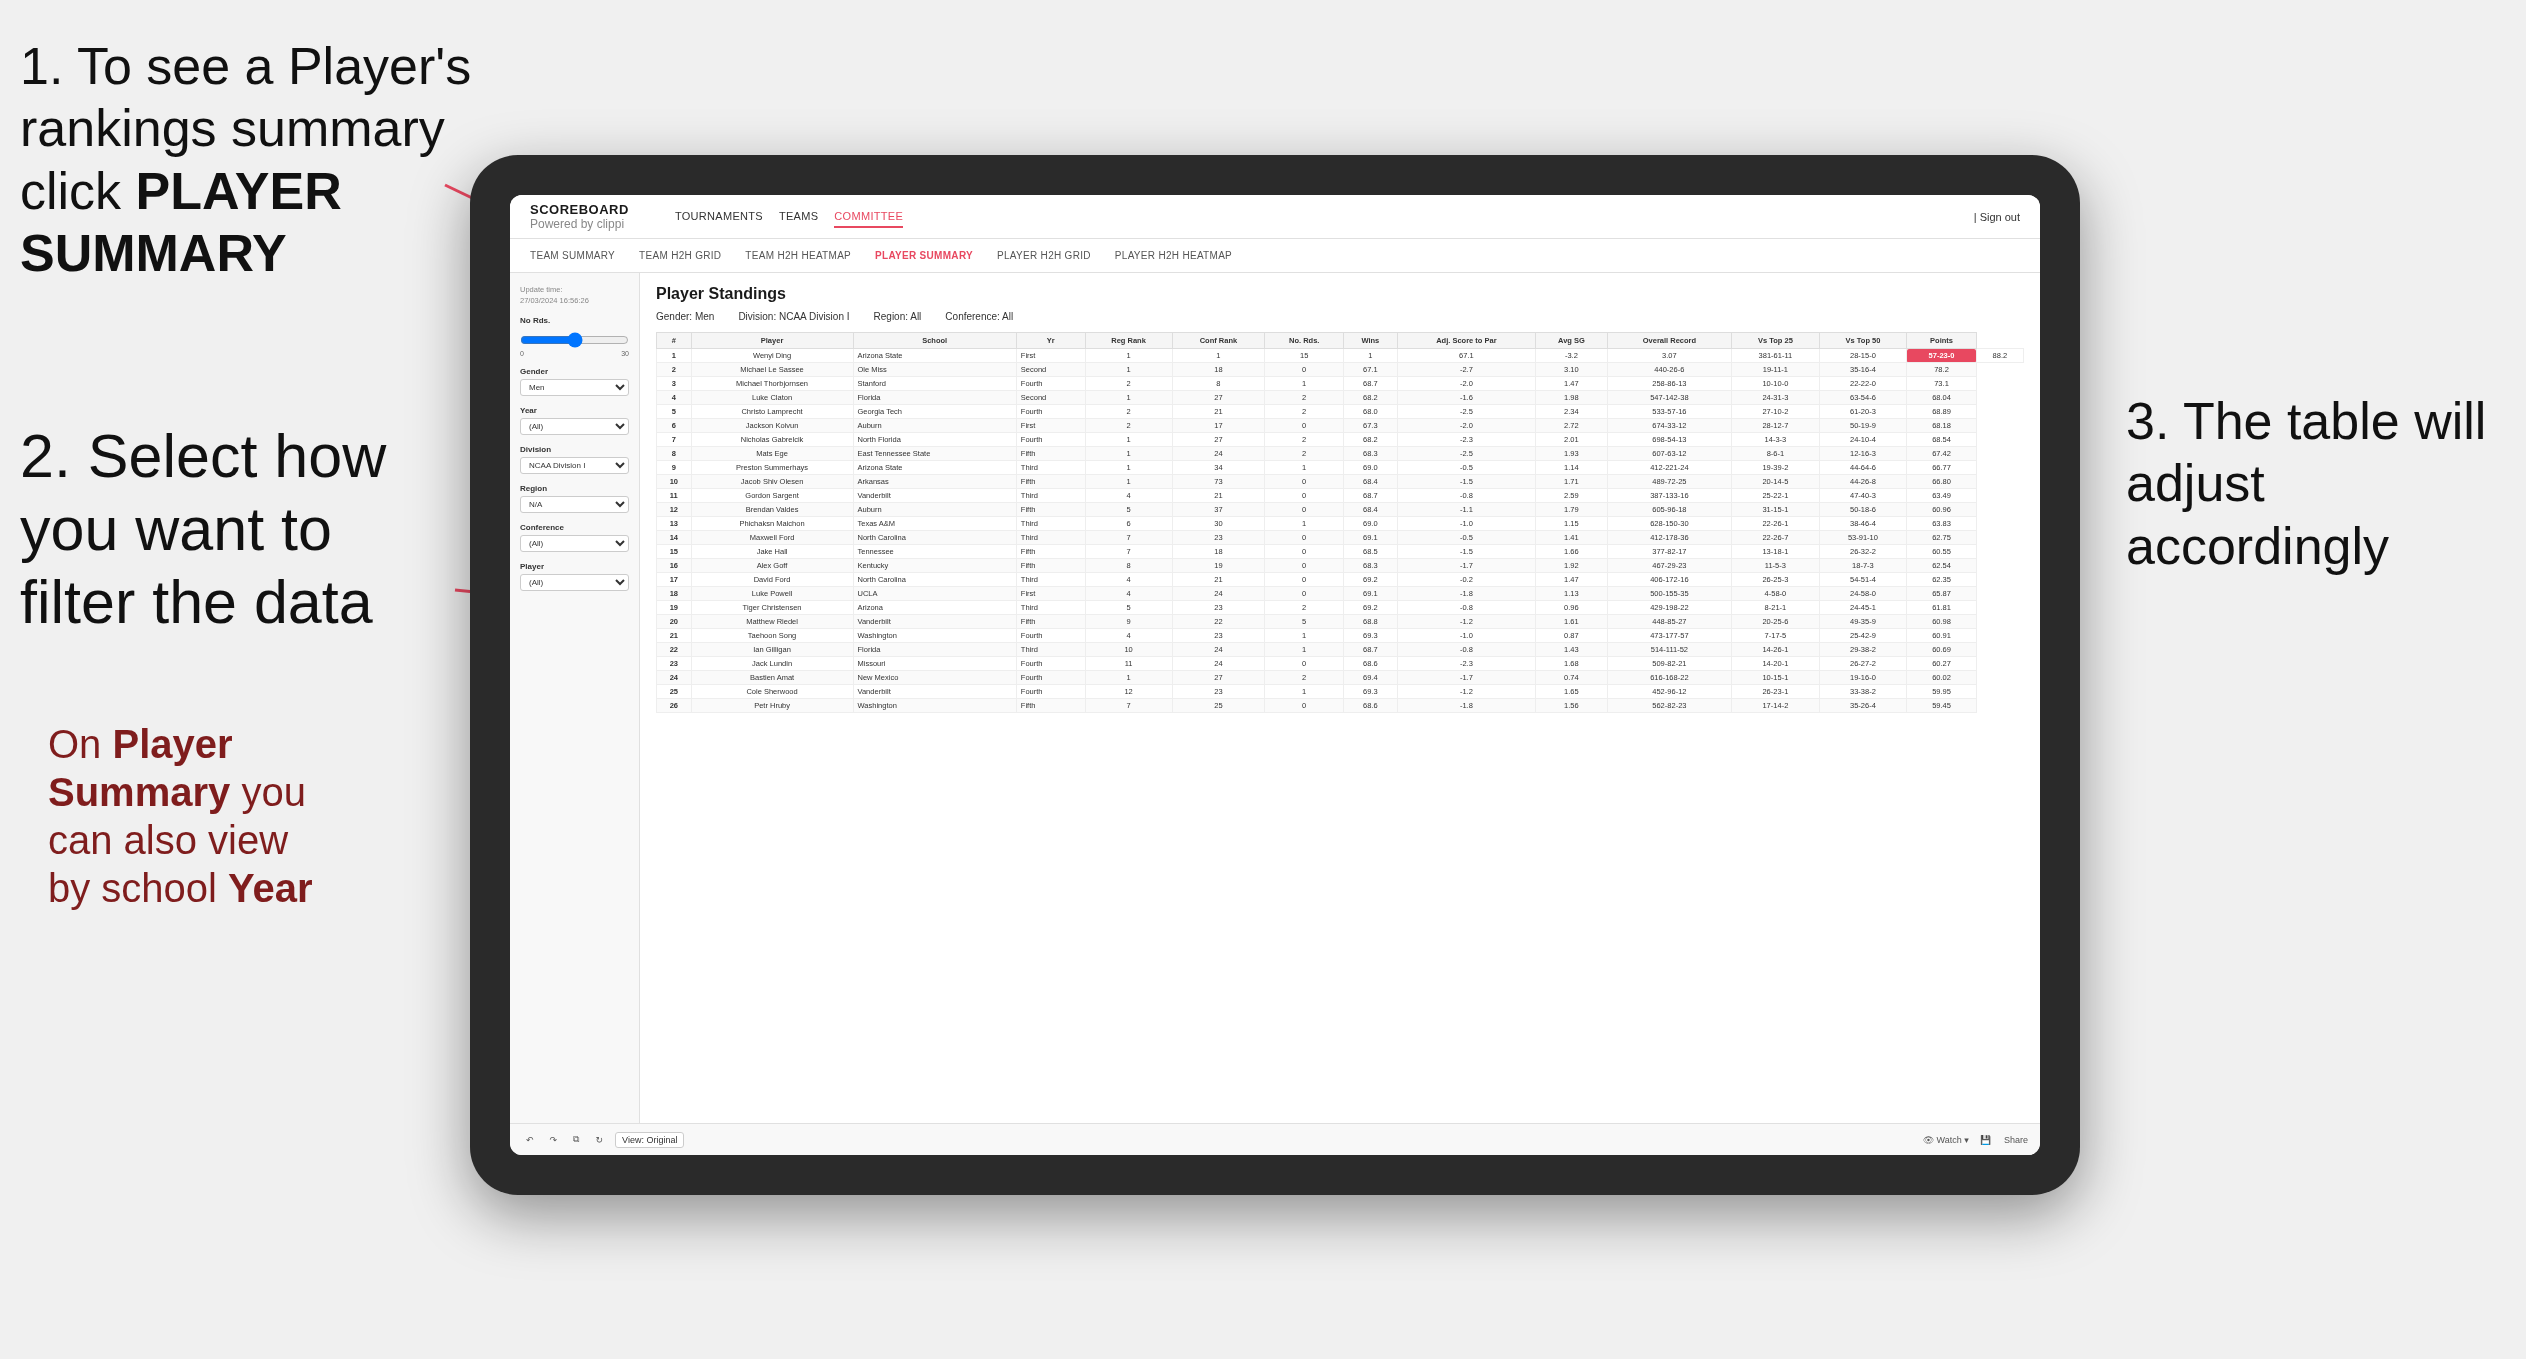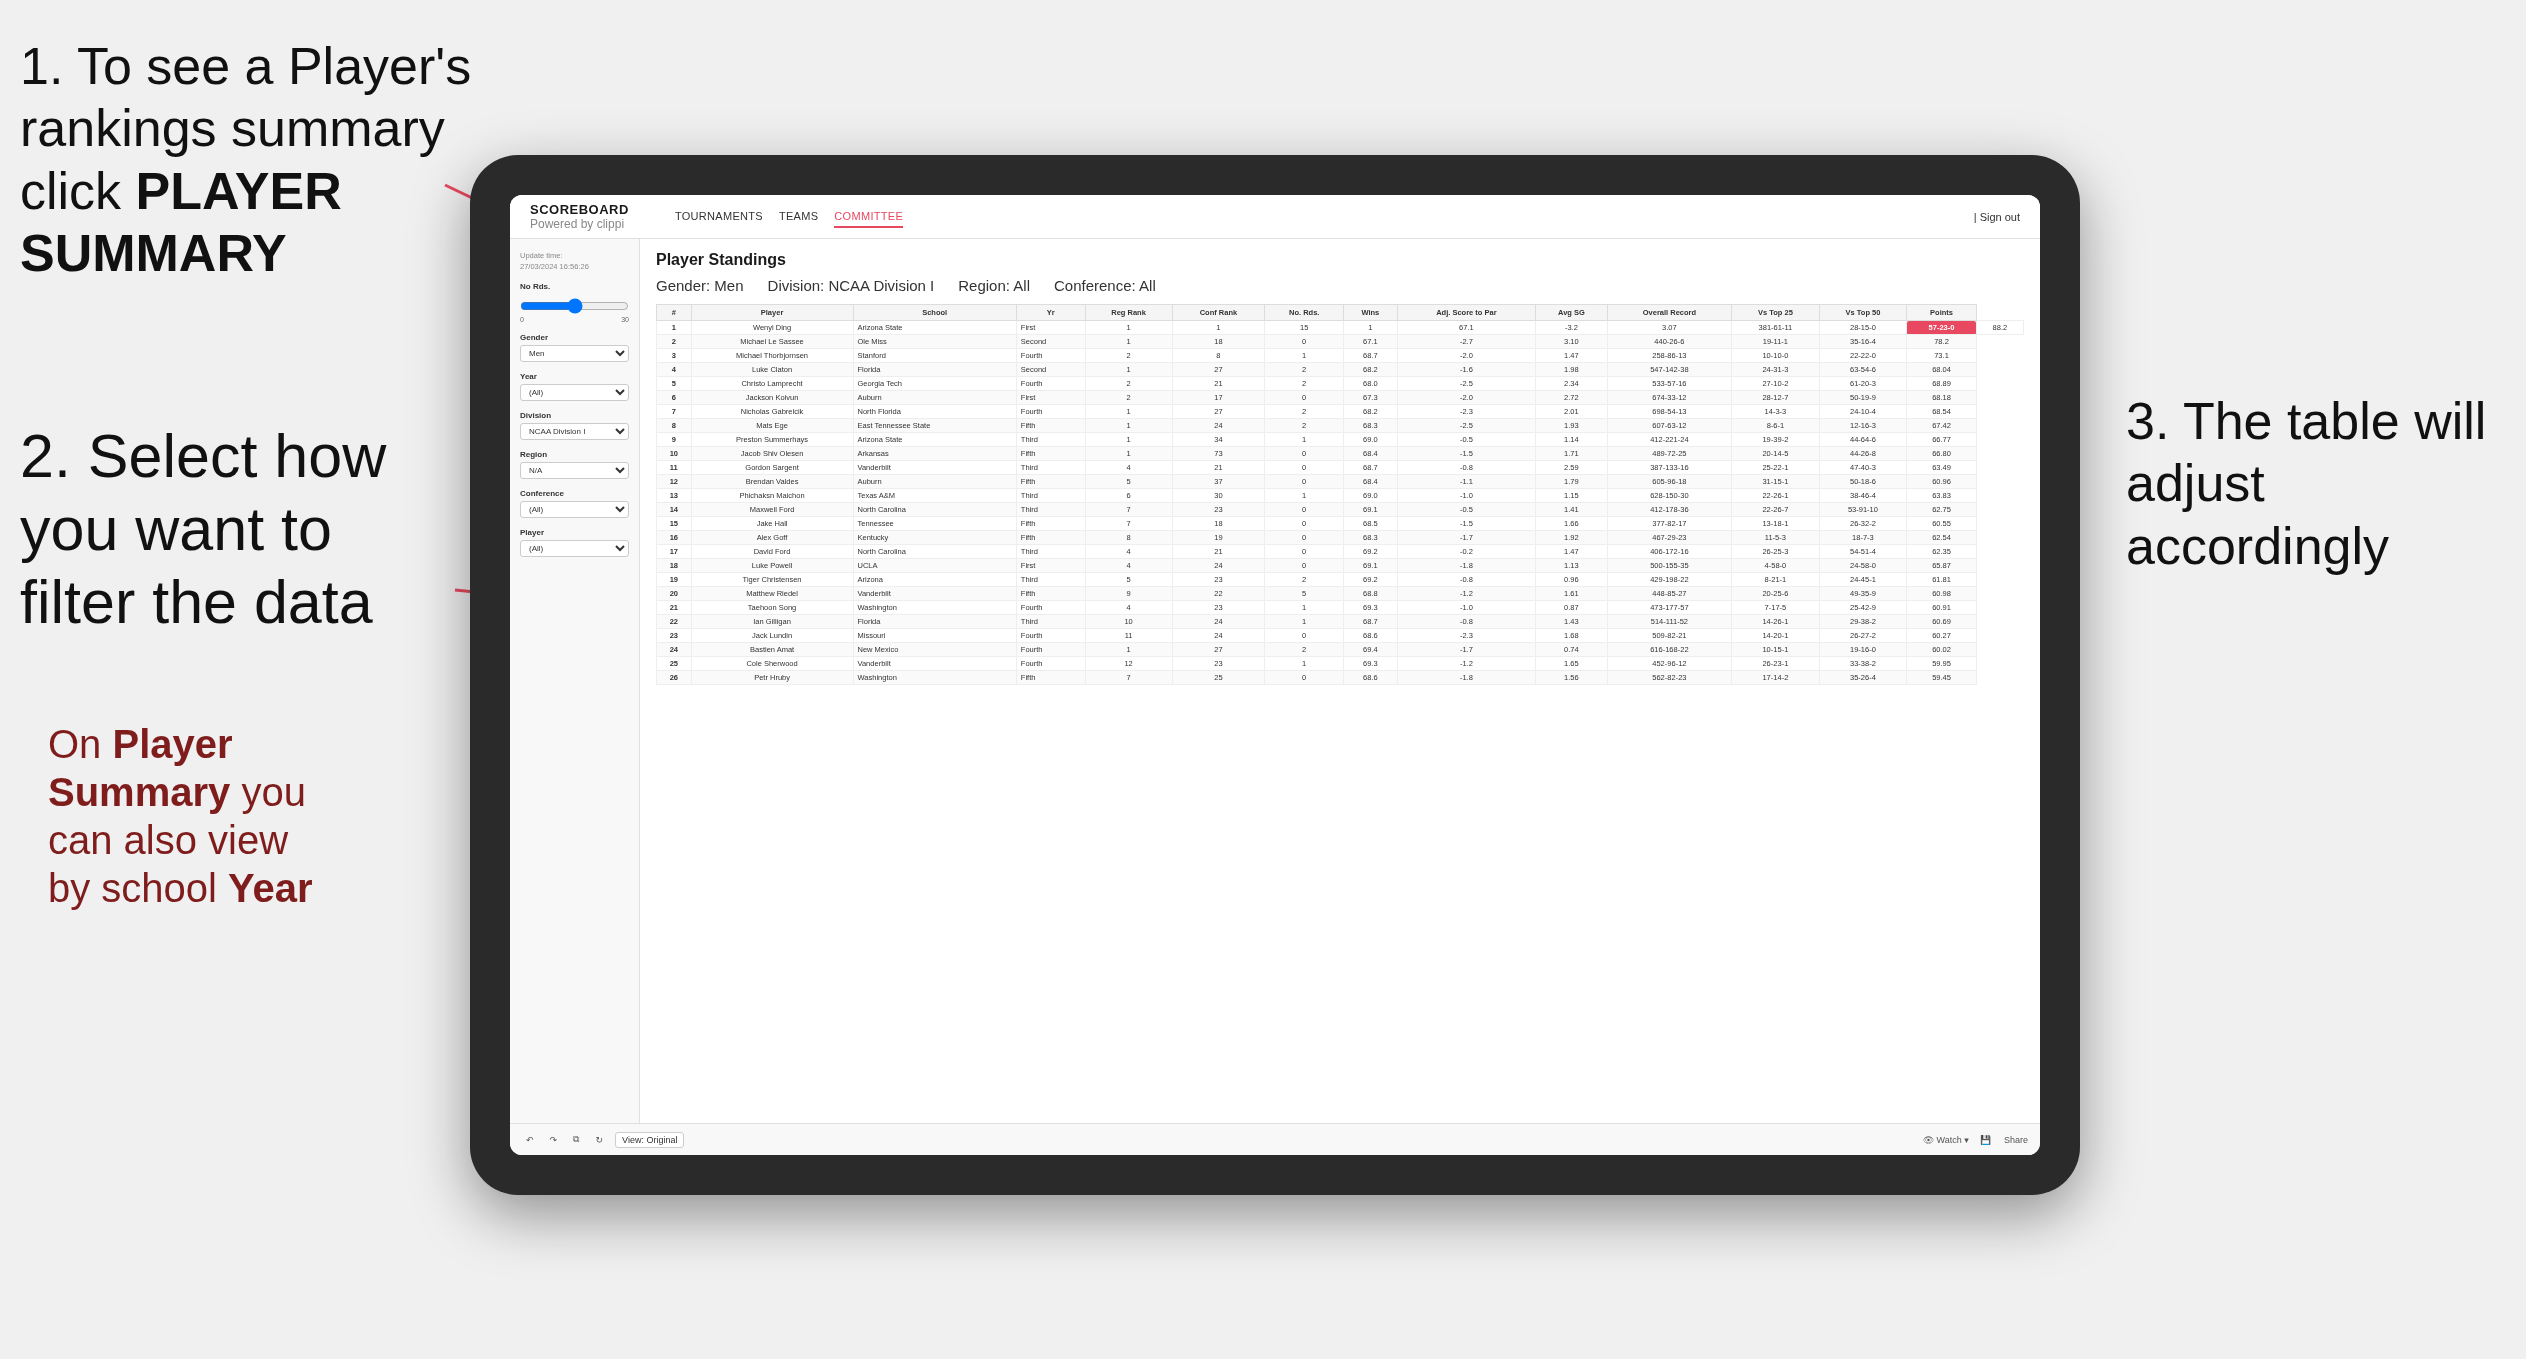--- a/index.html
+++ b/index.html
@@ -234,21 +234,21 @@
       font-size: 16px;
       font-weight: 700;
       color: #1a1a1a;
       margin-bottom: 8px;
     }
 
     .filter-row {
       display: flex;
       gap: 24px;
       margin-bottom: 10px;
-      font-size: 15px;
+      font-size: 10px;
       color: #333;
     }
 
     .data-table {
       width: 100%;
       border-collapse: collapse;
       font-size: 8px;
     }
     .data-table th {
       background: #f5f5f5;
@@ -363,20 +363,28 @@
       <div class="nav-items">
         <span class="nav-item">TOURNAMENTS</span>
         <span class="nav-item">TEAMS</span>
         <span class="nav-item active">COMMITTEE</span>
       </div>
       <div class="nav-right">
         <span>| Sign out</span>
       </div>
     </div>
 
+    <div class="sub-nav">
+      <span class="sub-nav-item">TEAM SUMMARY</span>
+      <span class="sub-nav-item">TEAM H2H GRID</span>
+      <span class="sub-nav-item">TEAM H2H HEATMAP</span>
+      <span class="sub-nav-item active">PLAYER SUMMARY</span>
+      <span class="sub-nav-item">PLAYER H2H GRID</span>
+      <span class="sub-nav-item">PLAYER H2H HEATMAP</span>
+    </div>
 
     <div class="main-content">
 
       <div class="sidebar">
         <div class="sidebar-update">
           <span>Update time:</span><br>
           <span>27/03/2024 16:56:26</span>
         </div>
 
         <div class="sidebar-section">

